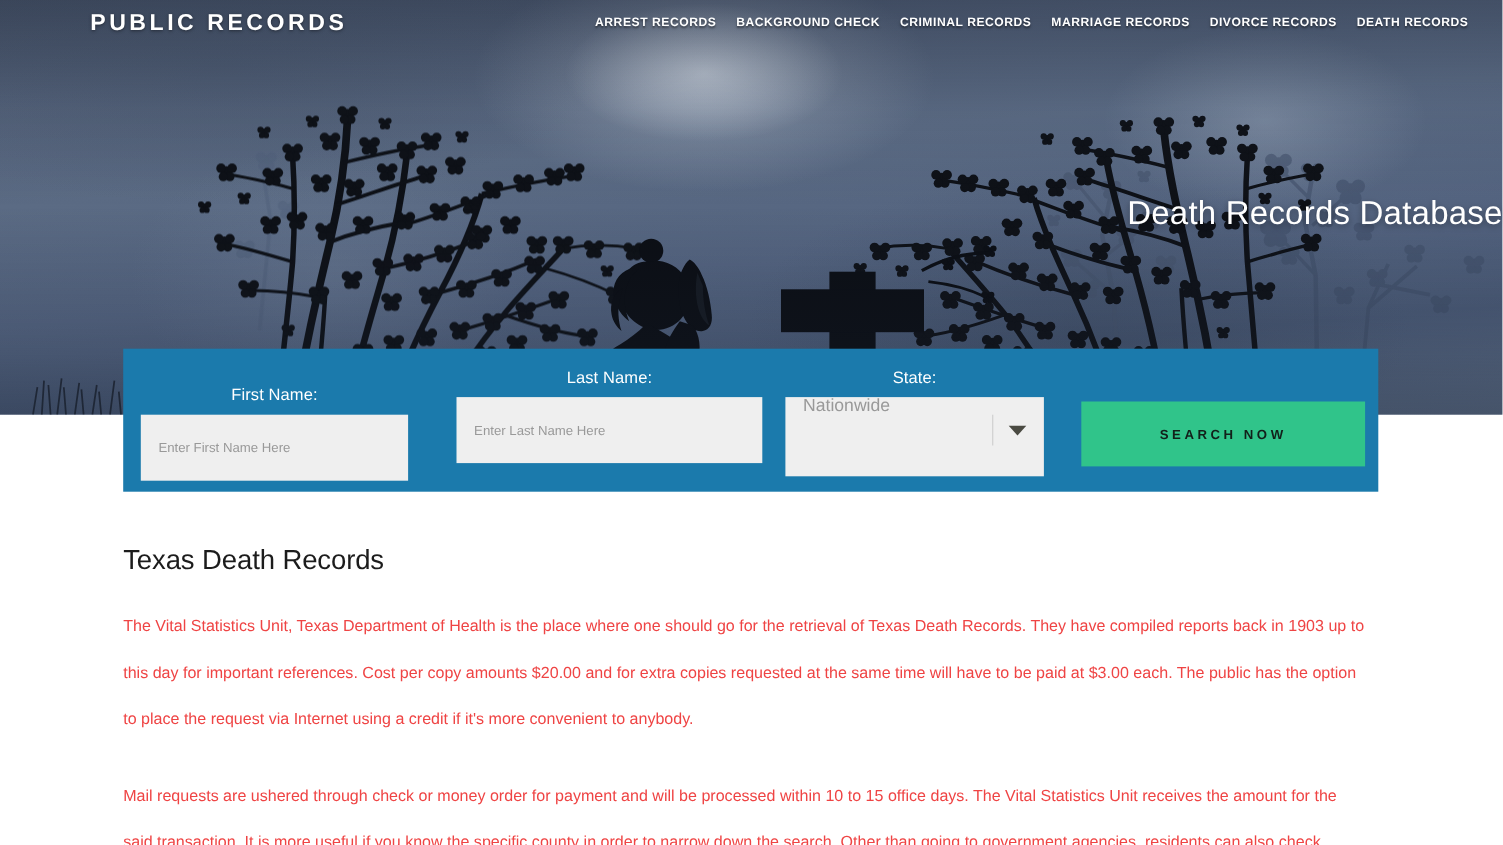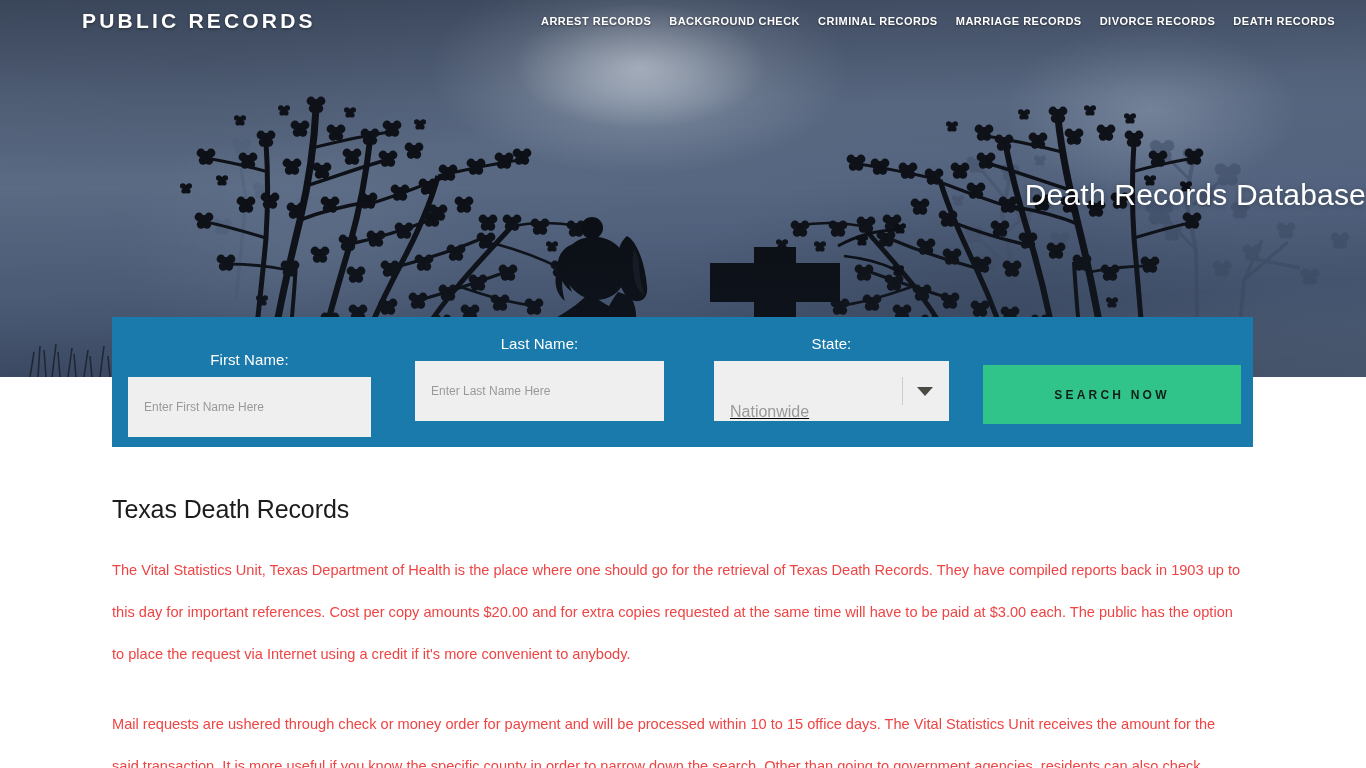--- a/index.html
+++ b/index.html
@@ -117,30 +117,29 @@
     border: none;
     outline: none;
     padding: 0 16px;
     font-family: "Liberation Sans", sans-serif;
     font-size: 12px;
     color: #555;
   }
   .field-input::placeholder { color: #999; opacity: 1; }
 
   .field-first  { left: 16px;  width: 243px; margin-top: 16px; }
-  .field-last   { left: 303px; width: 249px; }
+  .field-last   { left: 303px; width: 278px; }
   .field-state  { left: 602px; width: 235px; }
 
   .select-wrap {
     position: relative;
-    width: 100%; height: 60px;
+    width: 100%; height: 72px;
     background: #efefef;
-    display: flex; align-items: flex-end;
+    display: flex; align-items: flex-start;
     cursor: pointer;
-    text-decoration: underline;
   }
   .select-value {
     padding-left: 16px;
     font-size: 16px;
     color: #999;
   }
   .select-divider {
     position: absolute;
     right: 46px; top: 16px;
     width: 1px; height: 28px;

